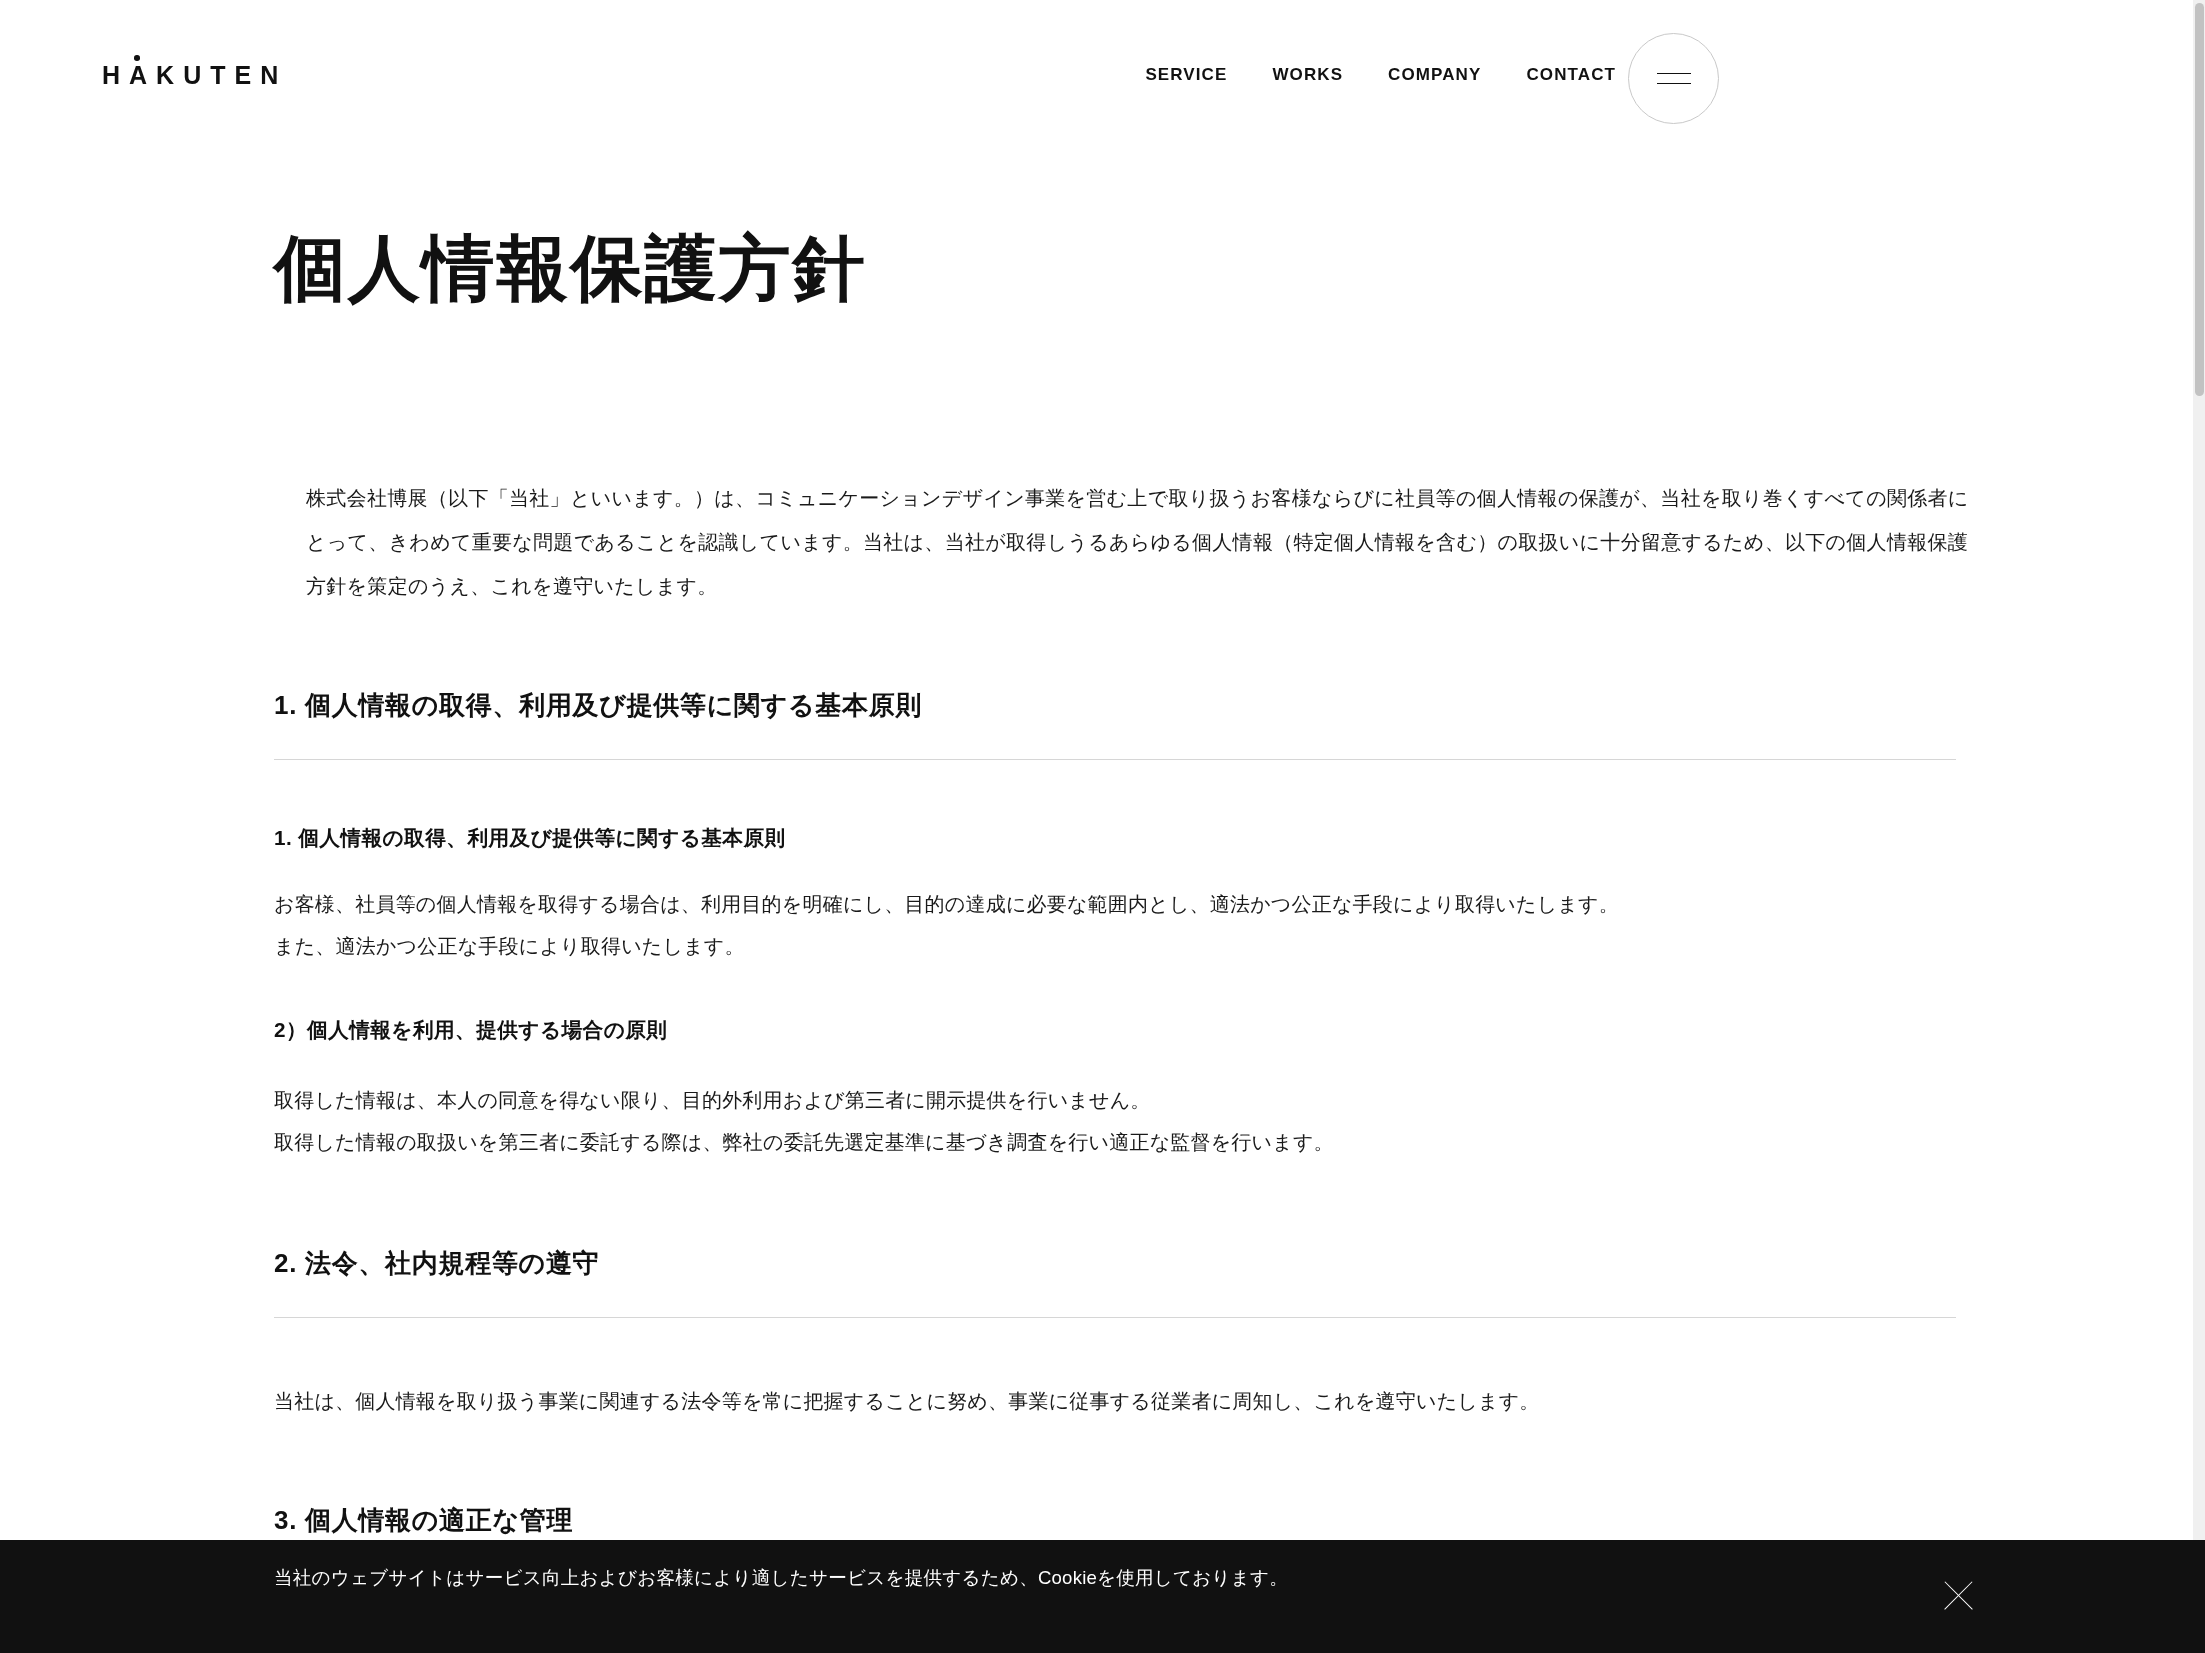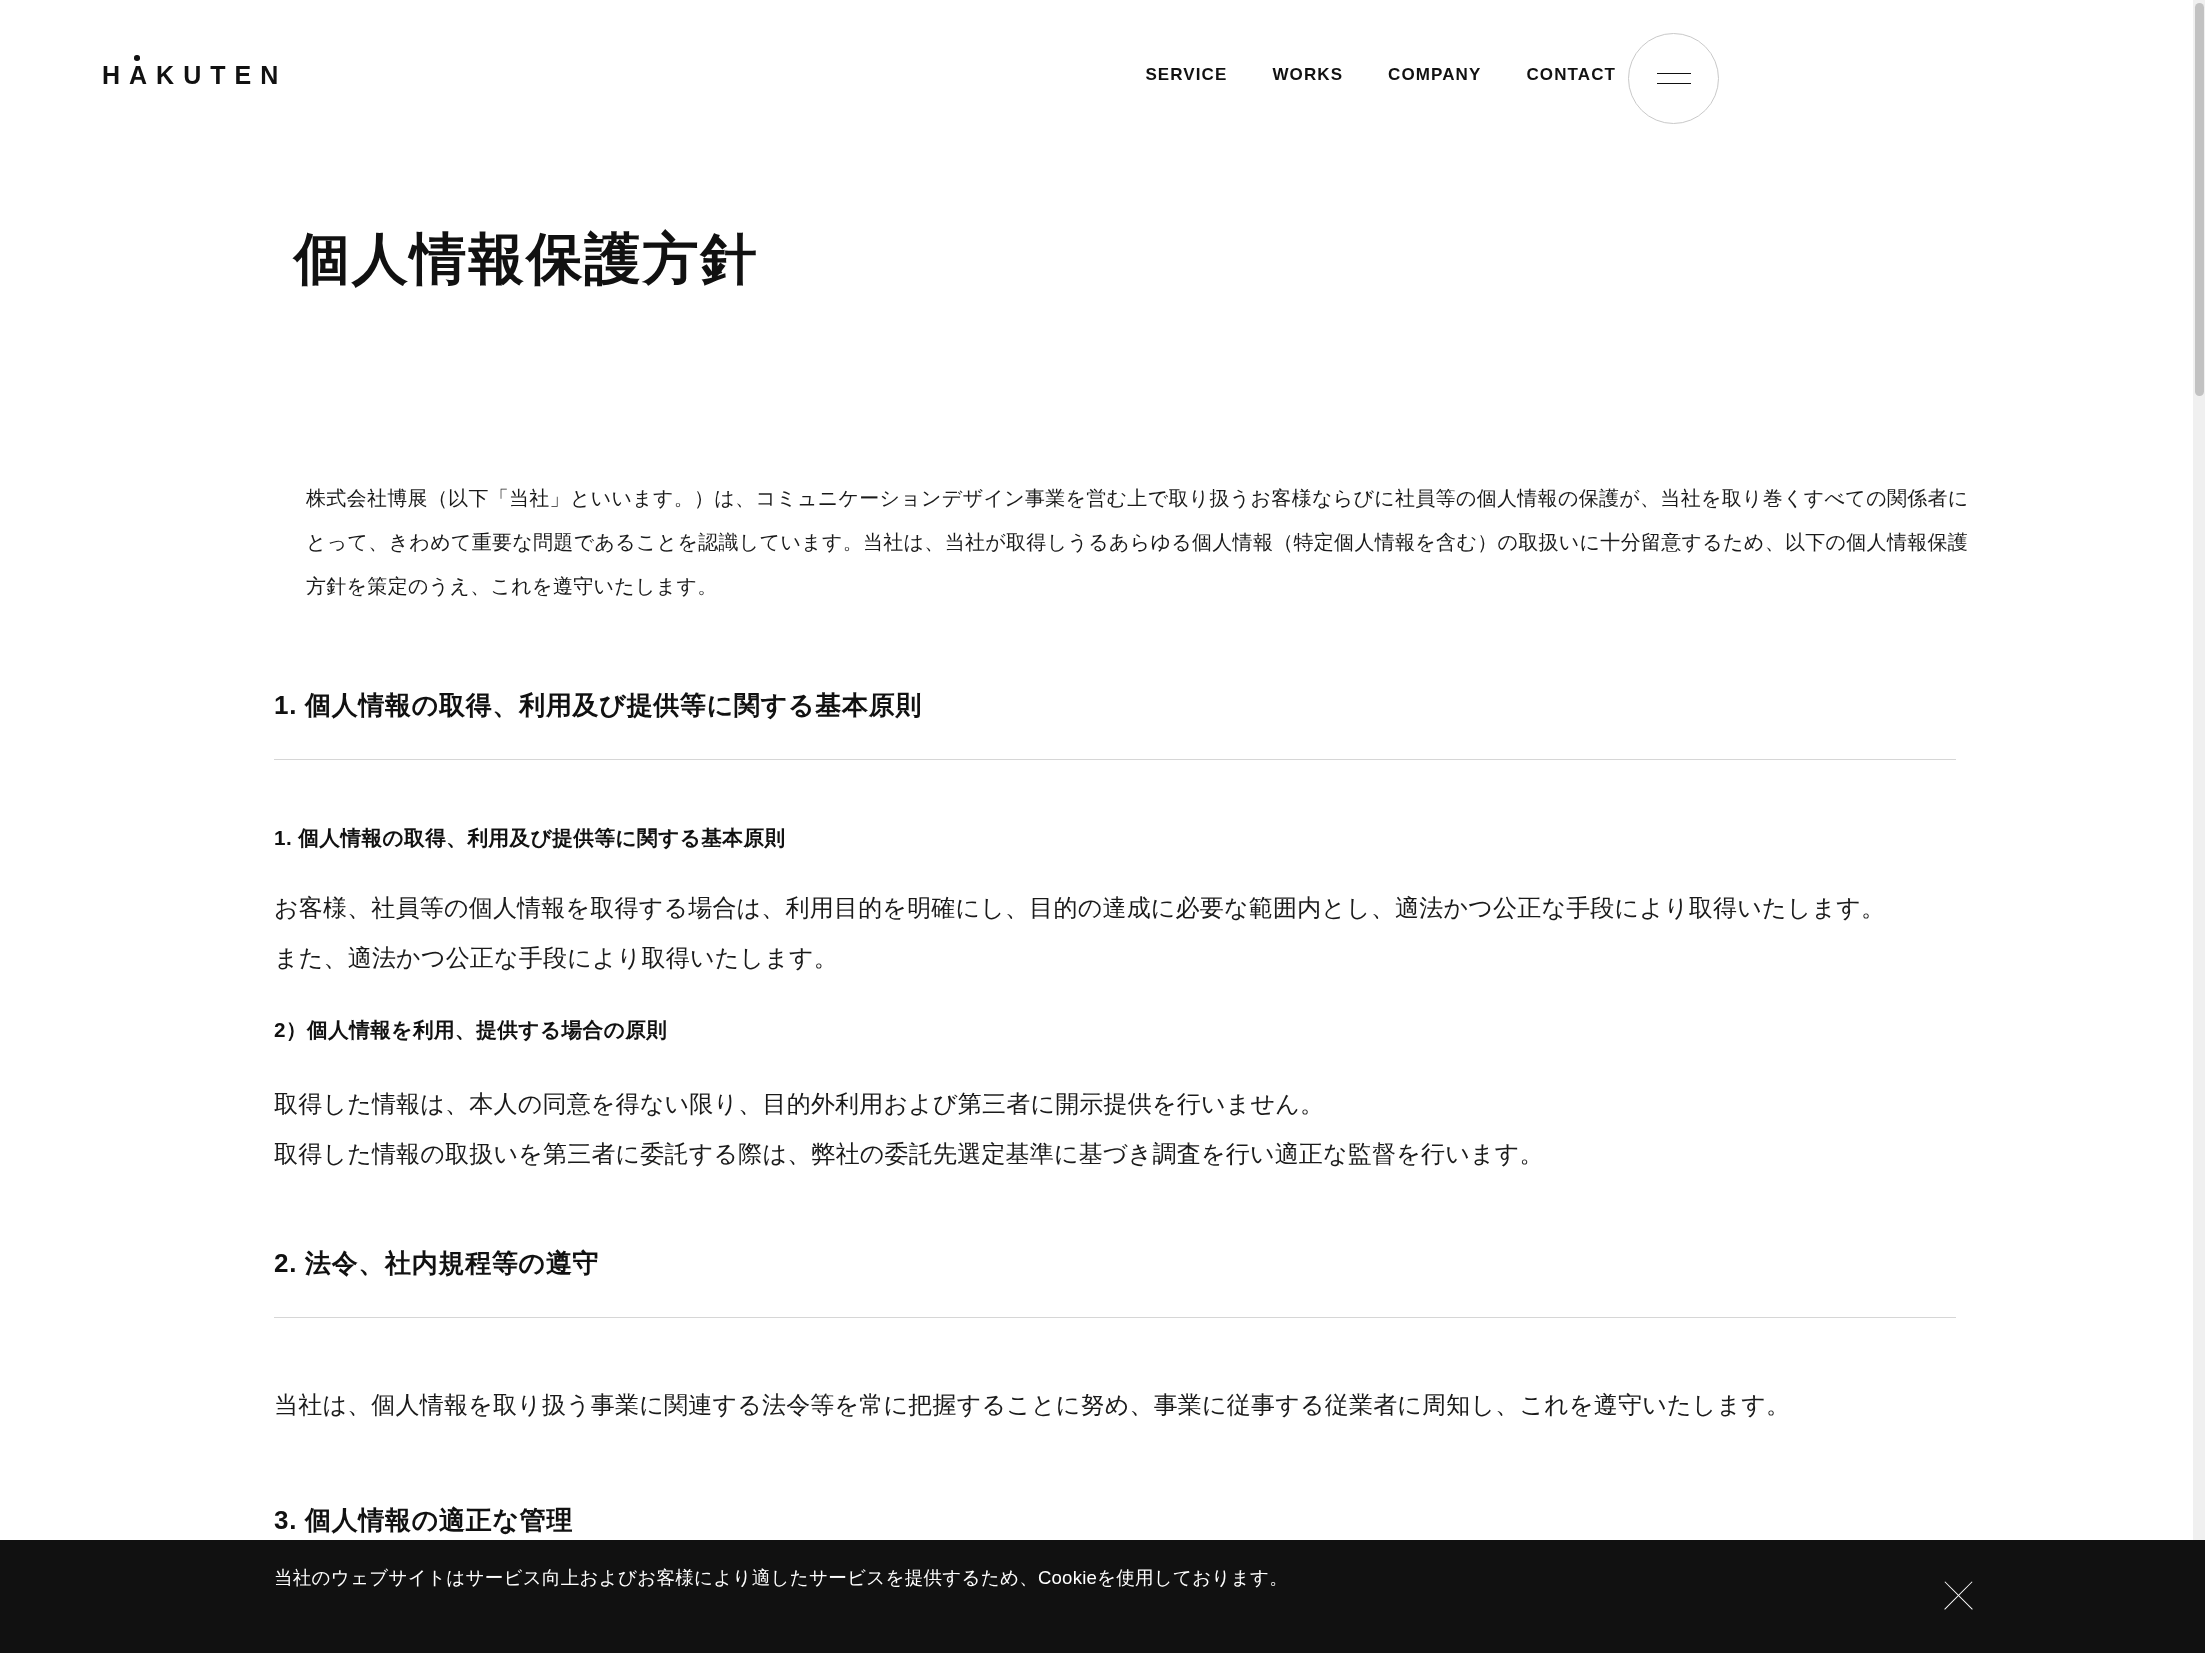--- a/index.html
+++ b/index.html
@@ -87,27 +87,26 @@
   
   .content {
     position: absolute;
     top: 0; left: 0;
     width: 2205px;
   }
   .page-title {
     position: absolute;
     left: 274px;
     top: 227px;
-    font-size: 56px;
+    font-size: 72px;
     font-weight: 700;
     letter-spacing: 2.1px;
     line-height: 1.15;
     color: #111111;
     white-space: nowrap;
-    margin-left: 20px;
   }
   .intro {
     position: absolute;
     left: 274px;
     top: 476px;
     width: 1682px;
     font-size: 20px;
     line-height: 2.2;
     color: #1a1a1a;
     letter-spacing: 0.3px;
@@ -129,21 +128,21 @@
     background: #d6d6d6;
   }
   .sub-title {
     font-size: 20.7px;
     font-weight: 700;
     letter-spacing: 0.4px;
     color: #111111;
     line-height: 1.4;
   }
   .body-text {
-    font-size: 24px;
+    font-size: 20px;
     line-height: 2.1;
     letter-spacing: 0.2px;
     color: #1a1a1a;
   }
 
   
   .cookie-banner {
     position: absolute;
     left: 0;
     bottom: 0;

